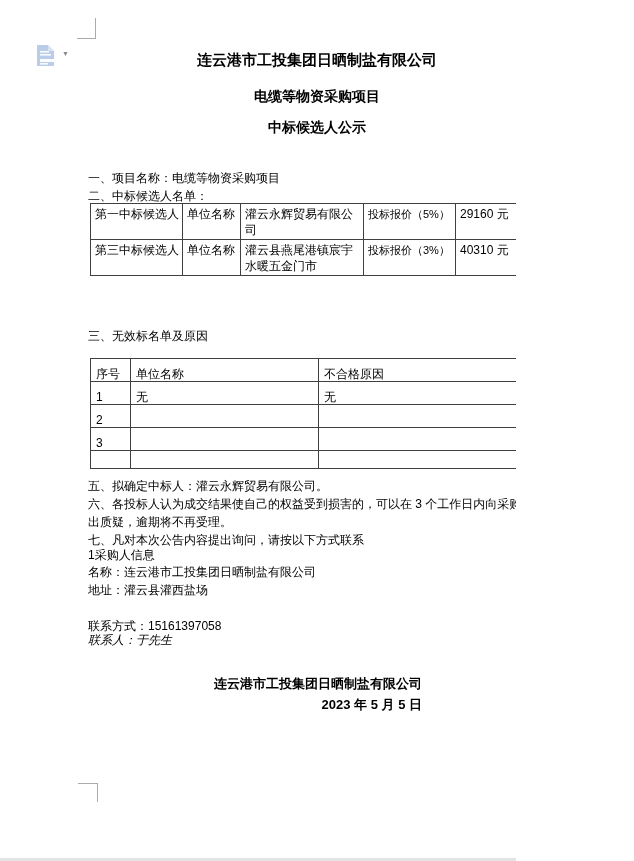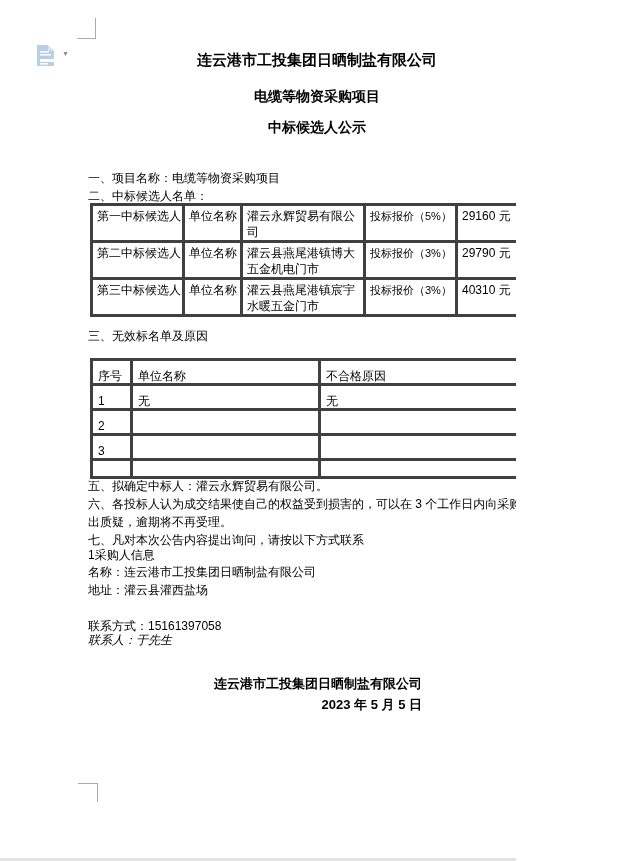--- a/index.html
+++ b/index.html
@@ -32,21 +32,21 @@
   .p-s6 { top:495px; width:464px; }
   .p-s7 { top:531px;text-align:right; }
   .p-buyer { top:546px; }
   .p-c1 { top:563px; }
   .p-c2 { top:581px; }
   .p-c3 { top:631px;font-style:italic; }
   .p-c4 { top:617px; }
   .p-c5 { top:635px; }
   
   table { position:absolute; border-collapse:collapse; table-layout:fixed; }
-  td { border:3px solid #404040; vertical-align:top; font-size:12px; line-height:16px; padding:2px 4px 0 4px; overflow:hidden; word-break:break-all; }
+  td { border:1px solid #404040; vertical-align:top; font-size:12px; line-height:16px; padding:2px 4px 0 4px; overflow:hidden; word-break:break-all; }
   .t1 { left:90px; top:203px; width:455px; }
   .t1 tr { height:36px; }
   .t1 .nowrap { white-space:nowrap; word-break:keep-all; }
   .t1 .small { font-size:11px; white-space:nowrap; word-break:keep-all; }
   .t2 { left:90px; top:358px; width:455px; }
   .t2 tr { height:18px; }
   .t2 td { line-height:14px; padding:8px 5px 0 5px; }
   
   .footer { position:absolute; right:94px; top:673px; text-align:right; font-weight:bold; font-size:13px; line-height:21px; }
   
@@ -91,27 +91,20 @@
         <col style="width:92px">
         <col style="width:90px">
       </colgroup>
     <tbody>
         <tr>
       <td class="nowrap">第一中标候选人</td>
       <td class="nowrap">单位名称</td>
       <td>灌云永辉贸易有限公司</td>
       <td class="small">投标报价（5%）</td>
       <td>29160 元</td>
-    </tr>
-    <tr>
-      <td class="nowrap">第二中标候选人</td>
-      <td class="nowrap">单位名称</td>
-      <td>灌云县燕尾港镇博大五金机电门市</td>
-      <td class="small">投标报价（3%）</td>
-      <td>29790 元</td>
     </tr>
     <tr>
       <td class="nowrap">第三中标候选人</td>
       <td class="nowrap">单位名称</td>
       <td>灌云县燕尾港镇宸宇水暖五金门市</td>
       <td class="small">投标报价（3%）</td>
       <td>40310 元</td>
     </tr>
   </tbody>
     </table>

